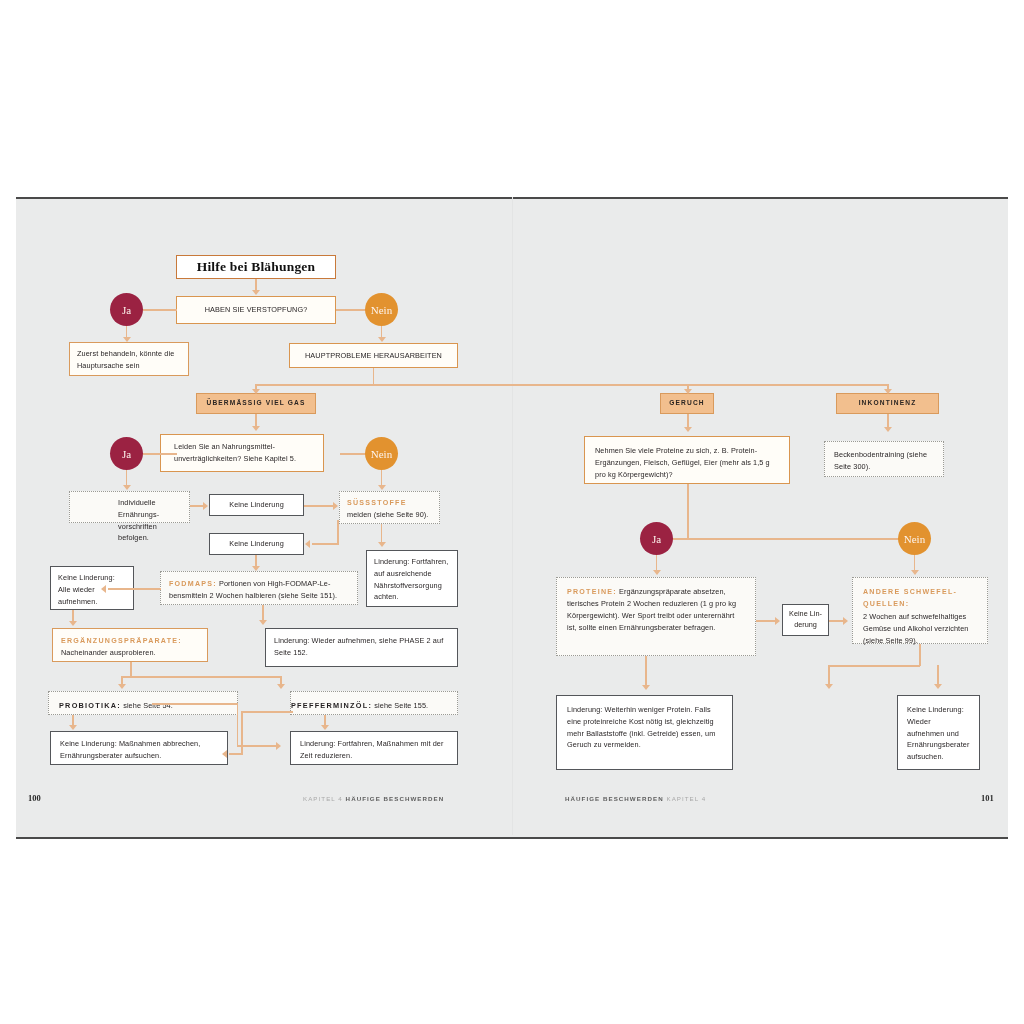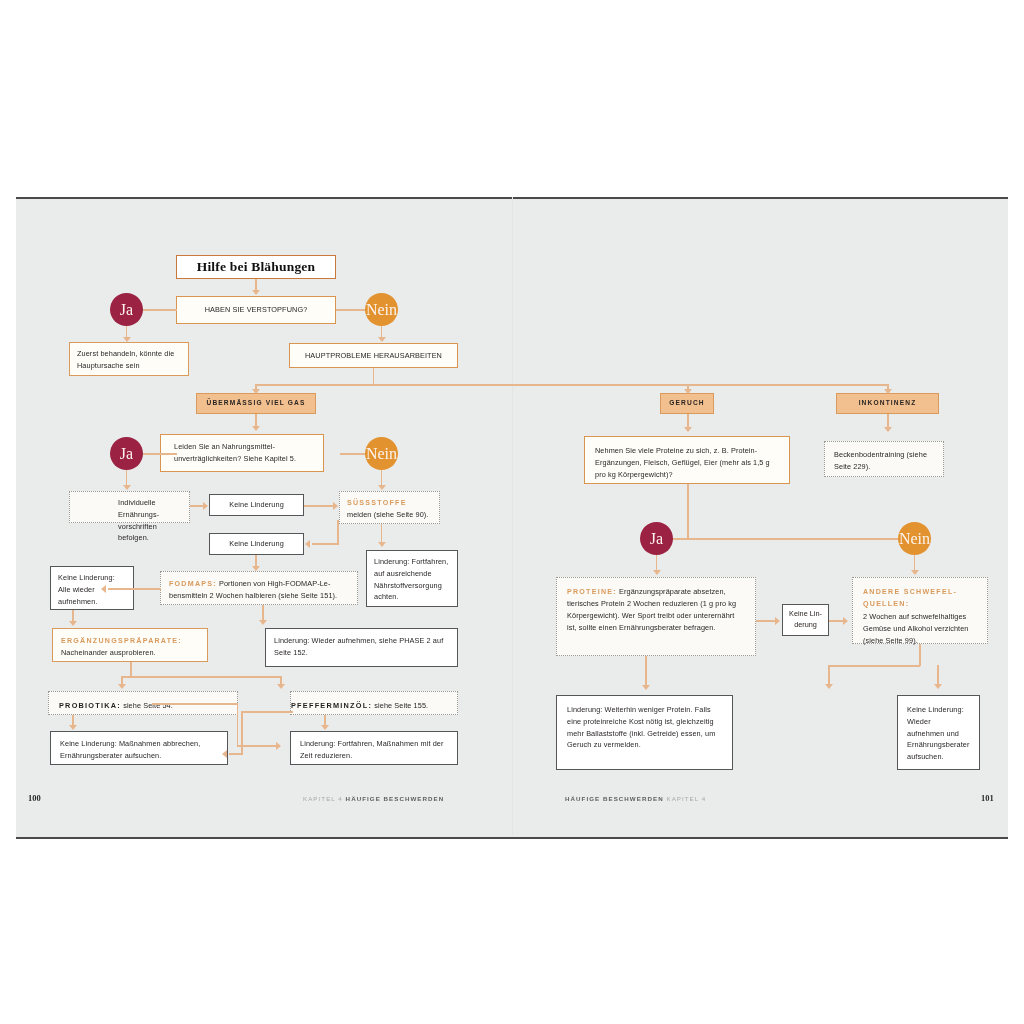--- a/index.html
+++ b/index.html
@@ -24,21 +24,21 @@
   .bx.dotted{background:#fbfaf7;border:1.15px dotted #9a9a95;}
   .bx.center{display:flex;align-items:center;justify-content:center;text-align:center;padding:3px 4px;}
   .bx.midlab{display:flex;align-items:center;justify-content:center;font-size:6.6px;
       letter-spacing:1.1px;font-weight:bold;color:#2b2522;padding:0;}
   .kw{color:#d99a5c;letter-spacing:1.25px;font-weight:bold;font-size:7.1px;}
   .kwd{color:#231f20;letter-spacing:1.25px;font-weight:bold;font-size:7.3px;}
 
   
   .circ{position:absolute;width:33px;height:33px;border-radius:50%;
       display:flex;align-items:center;justify-content:center;
-      font-family:"Liberation Serif",serif;font-size:16px;color:#fdf4ee;z-index:6;}
+      font-family:"Liberation Serif",serif;font-size:11px;color:#fdf4ee;z-index:6;}
   .circ.ja{background:#9b2242;}
   .circ.nein{background:#e2922f;}
 
   
   .ln{position:absolute;background:#e8b68c;z-index:1;}
   .lnv{width:1.7px;}
   .lnh{height:1.7px;}
   .ar{position:absolute;width:0;height:0;z-index:2;}
   .ar.d{border-left:4px solid transparent;border-right:4px solid transparent;border-top:5.5px solid #e8b68c;}
   .ar.r{border-top:4px solid transparent;border-bottom:4px solid transparent;border-left:5.5px solid #e8b68c;}
@@ -184,21 +184,21 @@
   <div class="ln lnv" style="left:887px;top:384px;height:8px;"></div>
   <div class="ar d" style="left:884px;top:389px;"></div>
   <div class="bx cat" style="left:836px;top:393px;width:103px;height:21px;">INKONTINENZ</div>
 
   <div class="ln lnv" style="left:687px;top:414px;height:16px;"></div>
   <div class="ar d" style="left:684px;top:427px;"></div>
   <div class="bx qst" style="left:584px;top:436px;width:206px;height:48px;padding:8px 10px;">Nehmen Sie viele Proteine zu sich, z. B. Protein-Ergänzungen, Fleisch, Geflügel, Eier (mehr als 1,5 g pro kg Körpergewicht)?</div>
 
   <div class="ln lnv" style="left:887px;top:414px;height:16px;"></div>
   <div class="ar d" style="left:884px;top:427px;"></div>
-  <div class="bx dotted" style="left:824px;top:441px;width:120px;height:36px;padding:7px 9px;">Beckenbodentraining (siehe Seite 229).</div>
+  <div class="bx dotted" style="left:824px;top:441px;width:120px;height:36px;padding:7px 9px;">Beckenbodentraining (siehe Seite 300).</div>
 
   <div class="ln lnv" style="left:687px;top:484px;height:55px;"></div>
   <div class="ln lnh" style="left:687px;top:538px;width:229px;"></div>
   <div class="ln lnh" style="left:672px;top:538px;width:16px;"></div>
   <div class="circ ja" style="left:640px;top:522px;">Ja</div>
   <div class="circ nein" style="left:898px;top:522px;">Nein</div>
 
   <div class="ln lnv" style="left:655.7px;top:555px;height:18px;"></div>
   <div class="ar d" style="left:652.5px;top:570px;"></div>
   <div class="bx dotted" style="left:556px;top:577px;width:200px;height:79px;padding:8px 10px;">

